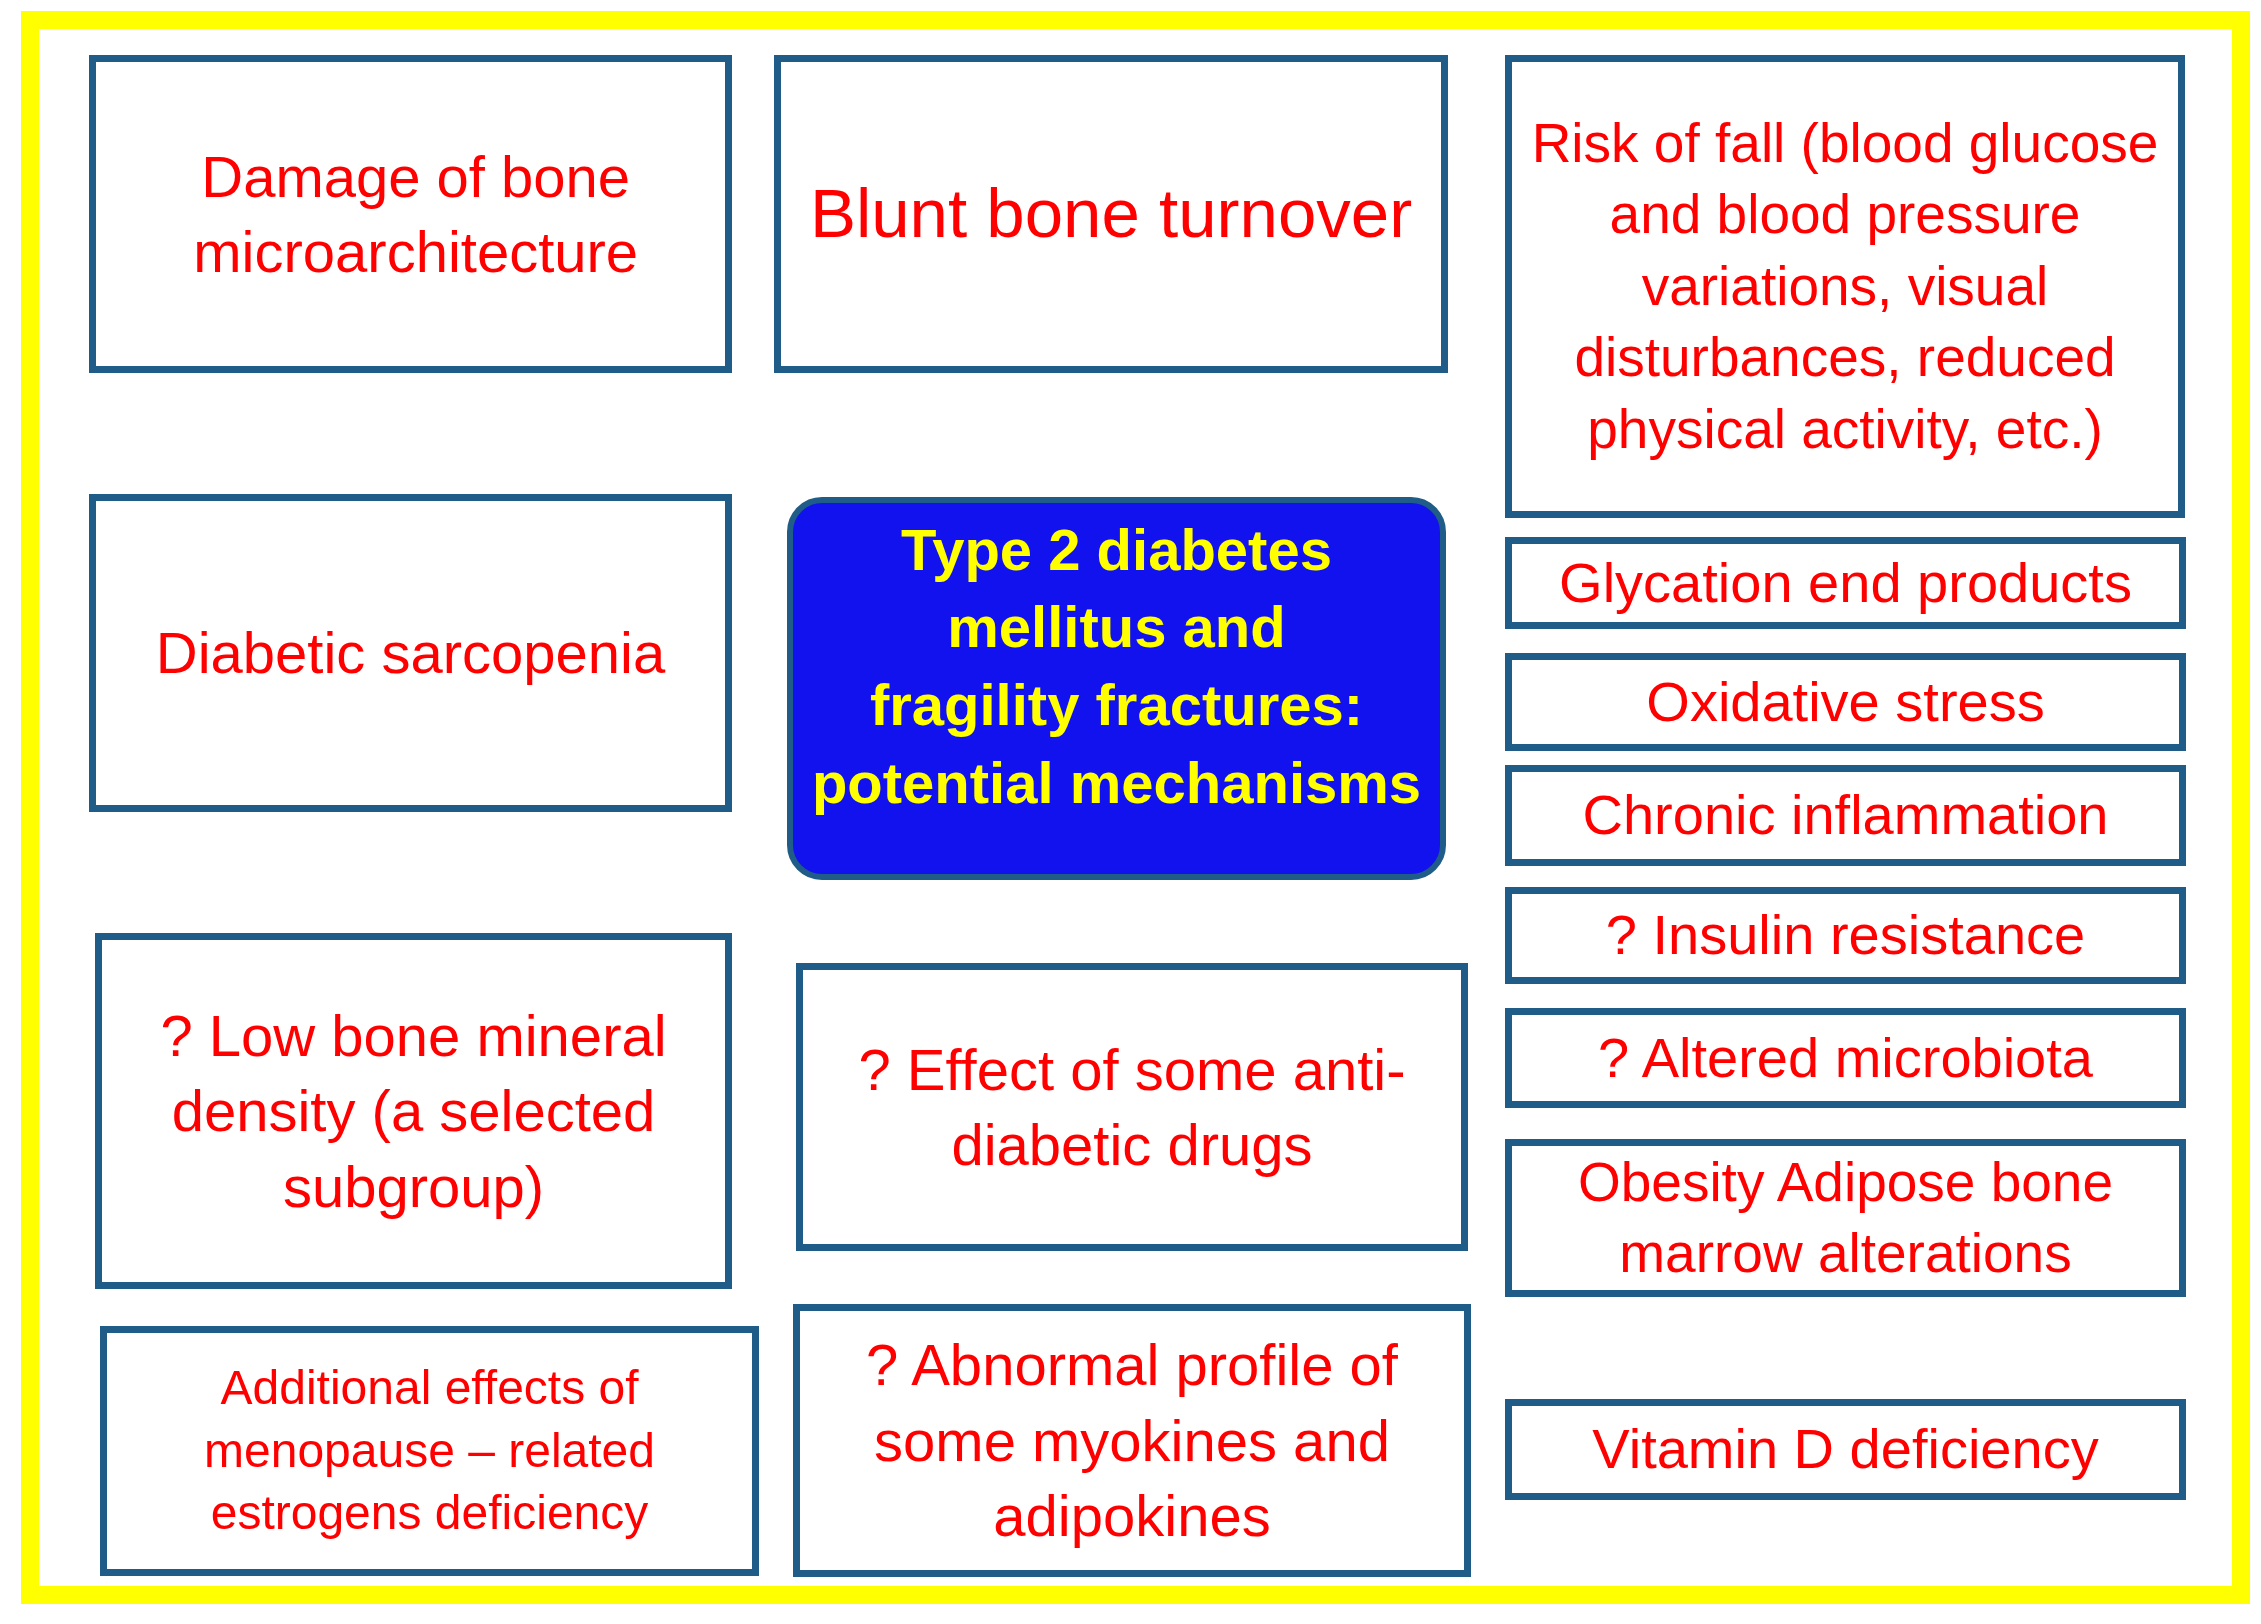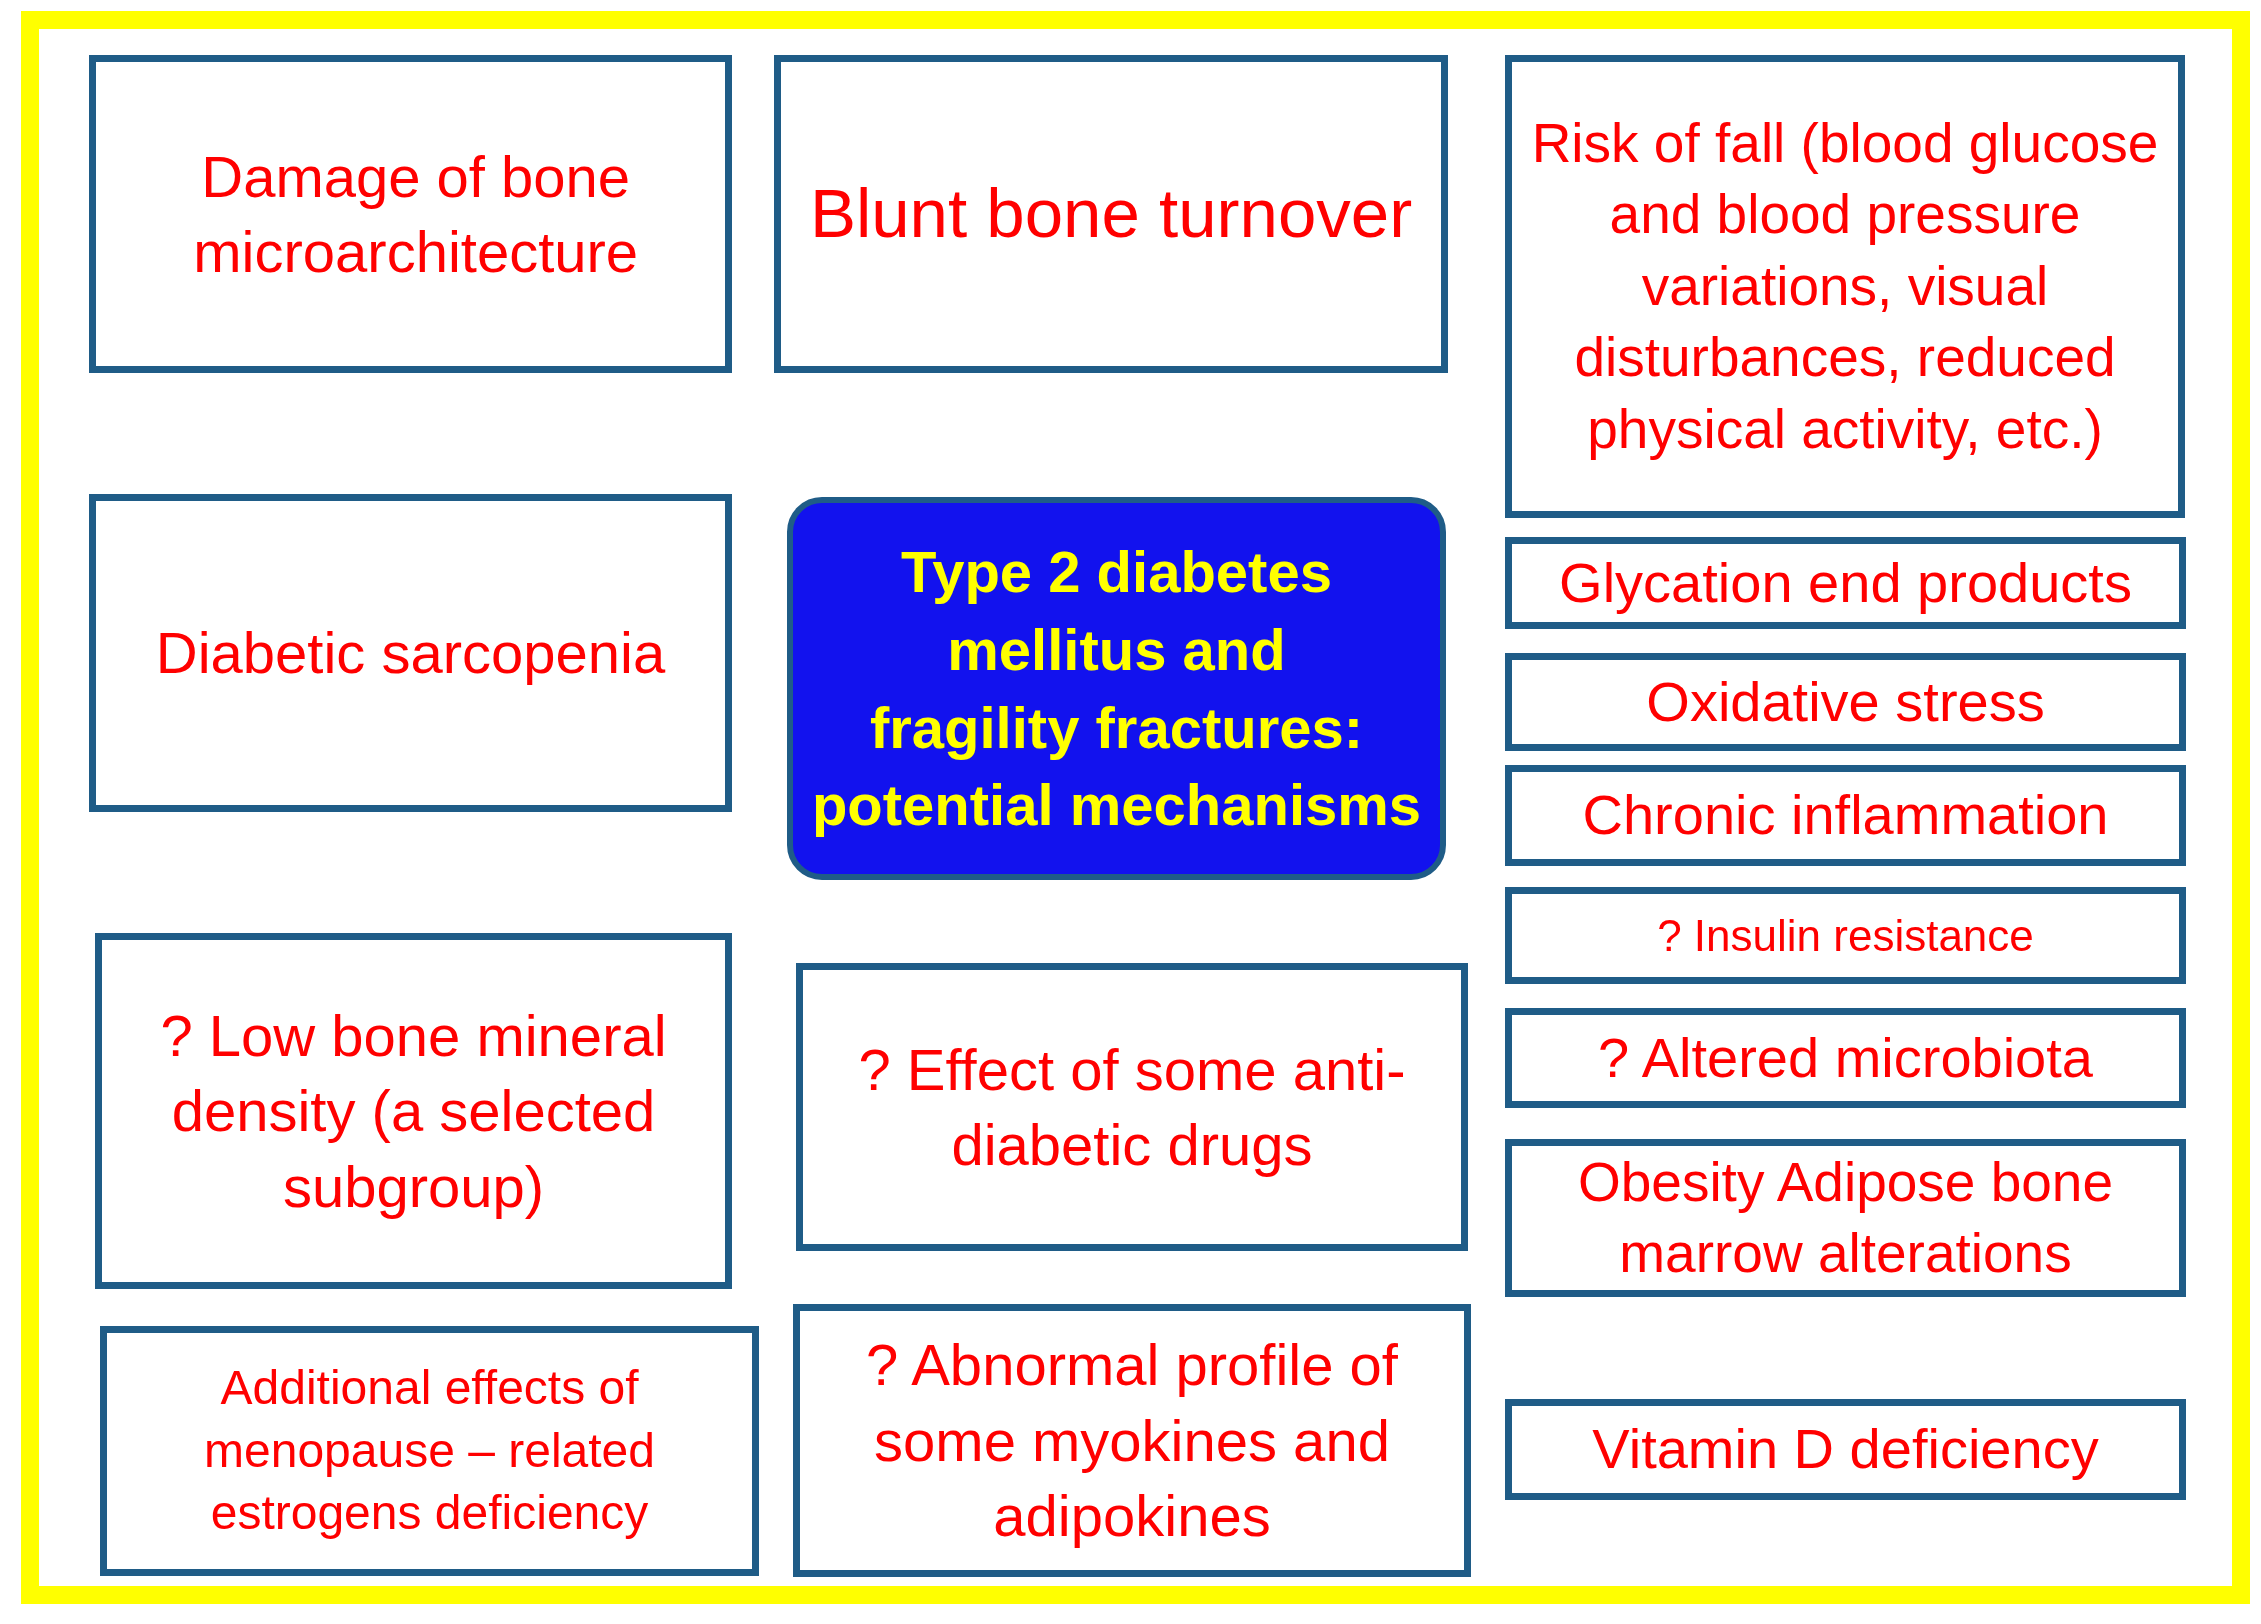--- a/index.html
+++ b/index.html
@@ -46,21 +46,20 @@
 
   
   #node-center {
     position: absolute;
     box-sizing: border-box;
     background: #1212EE;
     border: 6px solid #1F5C87;
     border-radius: 35px;
     color: #FFFF00;
     display: flex;
-    align-items: center;
     justify-content: center;
     text-align: center;
     font-weight: bold;
     line-height: 1.34;
     padding: 7.6px 16.7px;
   }
 
   
   #node-damage       { left: 89px;  top: 55px;   width: 643px;  height: 318px;  font-size: 58px; padding-left: 21px; }
   #node-sarcopenia   { left: 89px;  top: 494px;  width: 643px;  height: 318px;  font-size: 58px; }
@@ -71,21 +70,21 @@
   #node-turnover     { left: 774px; top: 55px;   width: 674px;  height: 318px;  font-size: 69px; }
   #node-center       { left: 787px; top: 497px;  width: 659px;  height: 383px;  font-size: 58px; }
   #node-drugs        { left: 796px; top: 963px; width: 672px;  height: 288px;  font-size: 58px; }
   #node-myokines     { left: 793px; top: 1304px; width: 678px;  height: 273px;  font-size: 58px; }
 
   
   #node-fall         { left: 1505px; top: 55px;   width: 680px;  height: 463px;  font-size: 55px; }
   #node-glycation    { left: 1505px; top: 537px;  width: 681px;  height: 92px;  font-size: 56px; }
   #node-oxidative    { left: 1505px; top: 653px;  width: 681px;  height: 98px;  font-size: 56px; }
   #node-inflammation { left: 1505px; top: 765px; width: 681px;  height: 101px;  font-size: 56px; }
-  #node-insulin      { left: 1505px; top: 887px; width: 681px;  height: 97px;  font-size: 44px; justify-content: flex-end; }
+  #node-insulin      { left: 1505px; top: 887px; width: 681px;  height: 97px;  font-size: 56px; justify-content: flex-end; }
   #node-microbiota   { left: 1505px; top: 1008px; width: 681px;  height: 100px;  font-size: 56px; }
   #node-obesity      { left: 1505px; top: 1139px; width: 681px;  height: 158px;  font-size: 55px; }
   #node-vitd         { left: 1505px; top: 1399px; width: 681px;  height: 101px;  font-size: 56px; }
 </style>
 </head>
 <body>
 
 <div id="canvas">
 
   <div class="frame-bar" id="frame-top"></div>

